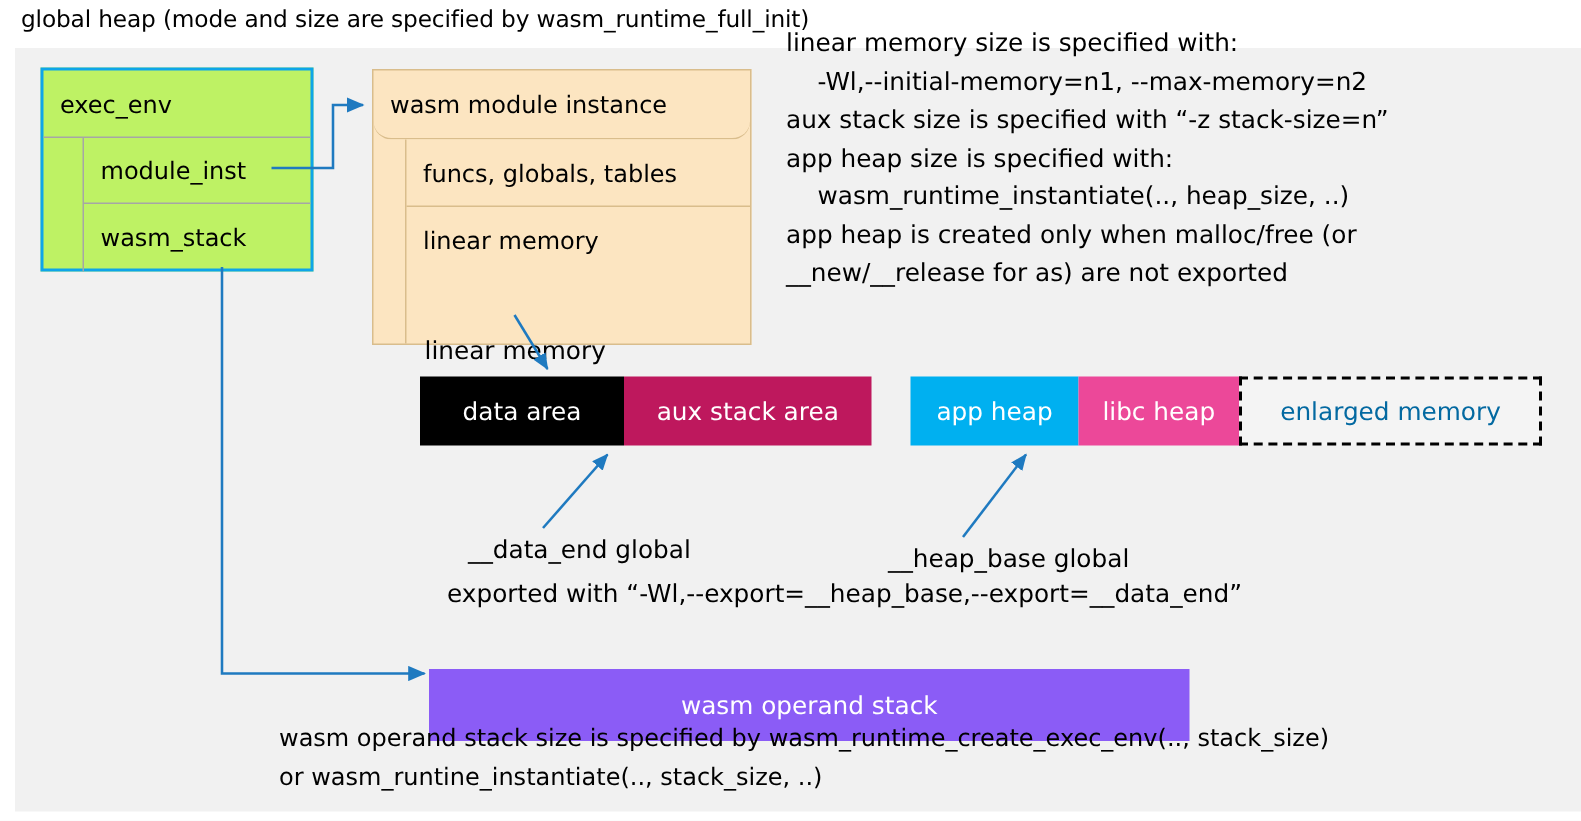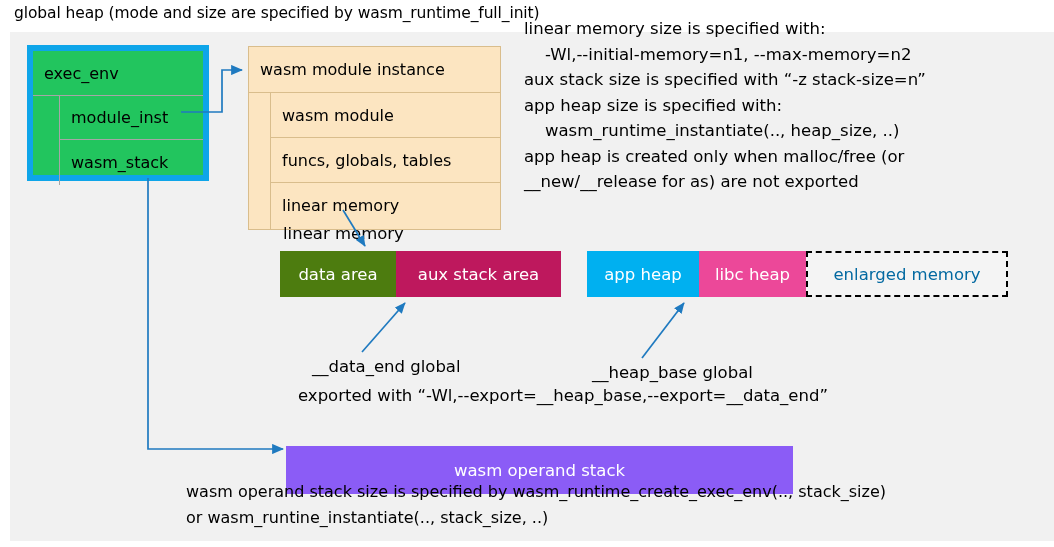--- a/index.html
+++ b/index.html
@@ -71,39 +71,39 @@
     font-size: 16px;
     color: #000;
   }
 
   
   #exec-env-box {
     left: 17px;
     top: 13px;
     width: 182px;
     height: 136px;
-    background: #22c55e;
-    border: 6px solid #0ea5e9;
+    background: #bef264;
+    border: 2px solid #0ea5e9;
   }
   #exec-env-box .struct-head { height: 45px; border-bottom: 1px solid #a6a6a6; }
   #exec-env-box .struct-body { height: 89px; }
   #exec-env-box .struct-gutter { width: 27px; border-right: 1px solid #a6a6a6; }
   #exec-env-box .struct-row { height: 44px; }
   #exec-env-box .struct-row.first { border-bottom: 1px solid #a6a6a6; }
 
   
   #wasm-module-instance-box {
     left: 238px;
     top: 14px;
     width: 253px;
     height: 184px;
     background: #fce5c1;
     border: 1px solid #d9bd8c;
   }
-  #wasm-module-instance-box .struct-head { height: 46px; border-bottom: 1px solid #d9bd8c; }
+  #wasm-module-instance-box .struct-head { height: 46px; border-bottom: 1px solid #d9bd8c; border-radius: 12px; }
   #wasm-module-instance-box .struct-body { height: 136px; }
   #wasm-module-instance-box .struct-gutter { width: 22px; border-right: 1px solid #d9bd8c; }
   #wasm-module-instance-box .struct-row { height: 45px; }
   #wasm-module-instance-box .struct-row.sep { border-bottom: 1px solid #d9bd8c; }
 
   
   #memory-notes {
     position: absolute;
     left: 524px;
     top: 16px;
@@ -204,40 +204,39 @@
         <div class="struct-row">wasm_stack</div>
       </div>
     </div>
   </div>
 
   <div class="struct-box" id="wasm-module-instance-box">
     <div class="struct-head">wasm module instance</div>
     <div class="struct-body">
       <div class="struct-gutter"></div>
       <div class="struct-rows">
-        <div class="struct-row sep">wasm module</div>
         <div class="struct-row sep">funcs, globals, tables</div>
         <div class="struct-row">linear memory</div>
       </div>
     </div>
   </div>
 </div>
 
 <div id="memory-notes">linear memory size is specified with:
     -Wl,--initial-memory=n1, --max-memory=n2
 aux stack size is specified with “-z stack-size=n”
 app heap size is specified with:
     wasm_runtime_instantiate(.., heap_size, ..)
 app heap is created only when malloc/free (or
 __new/__release for as) are not exported</div>
 
 <div id="linear-memory-label">linear memory</div>
 
 <div id="linear-memory-bar">
-  <div class="mem-seg" style="width:116px;background:#4d7c0f;">data area</div>
+  <div class="mem-seg" style="width:136px;background:#000000;">data area</div>
   <div class="mem-seg" style="width:165px;background:#be185d;">aux stack area</div>
   <div class="mem-seg" style="width:112px;background:#00b0f0;margin-left:26px;">app heap</div>
   <div class="mem-seg" style="width:107px;background:#ec4899;">libc heap</div>
   <div class="mem-seg dashed" style="width:202px;">enlarged memory</div>
 </div>
 
 <div class="annot" id="data-end-annot">__data_end global</div>
 <div class="annot" id="heap-base-annot">__heap_base global</div>
 <div class="annot" id="export-annot">exported with “-Wl,--export=__heap_base,--export=__data_end”</div>
 

